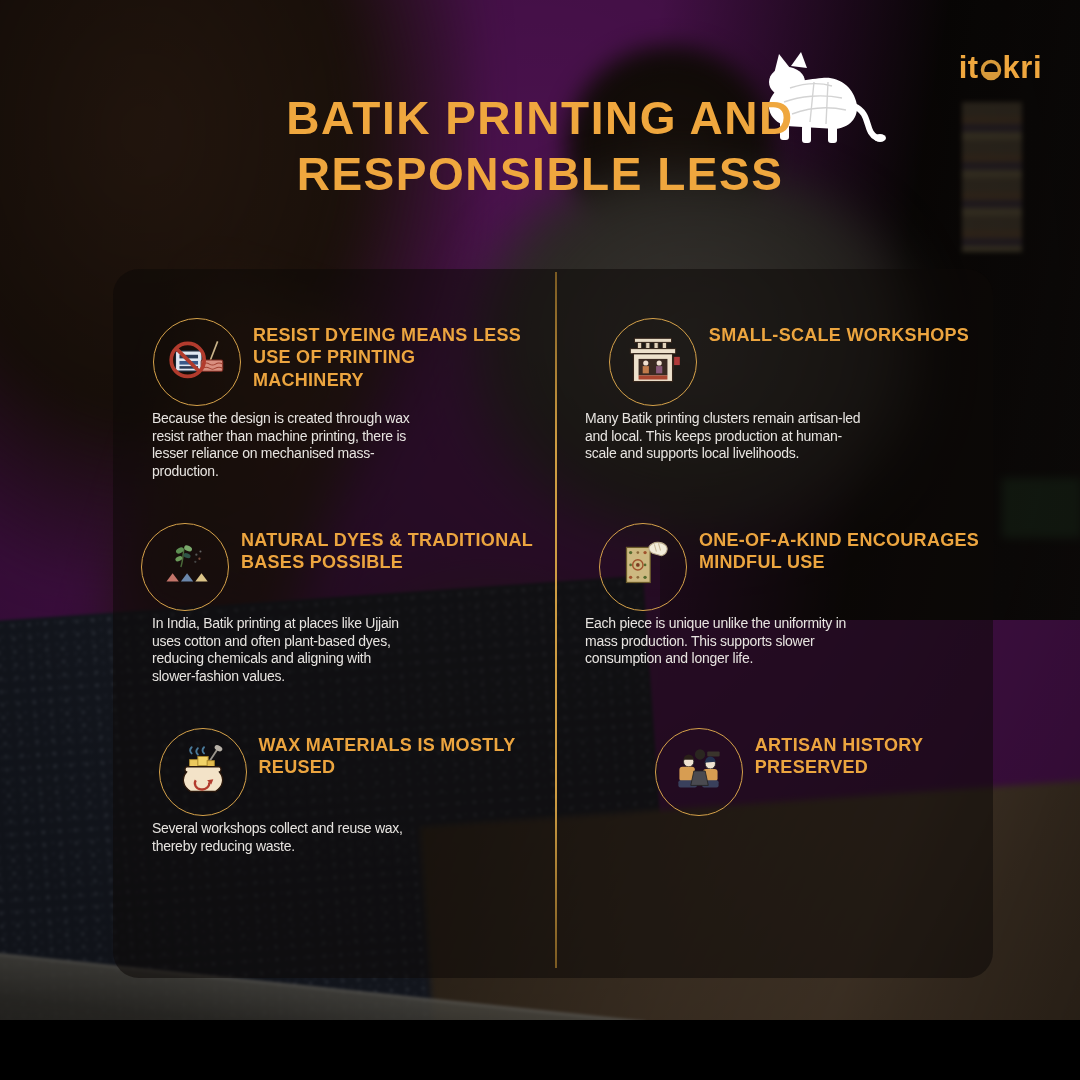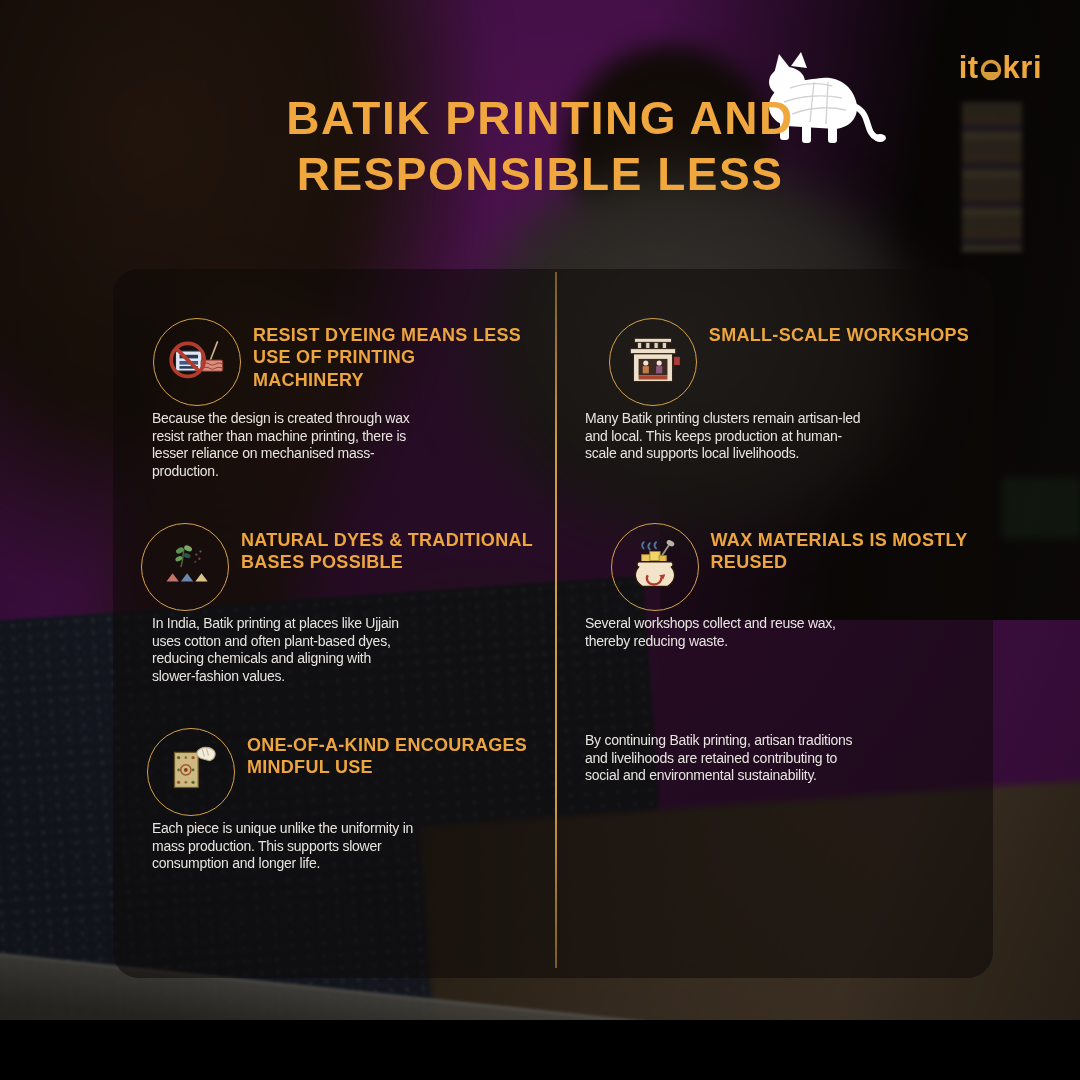--- a/index.html
+++ b/index.html
@@ -203,42 +203,20 @@
       <p class="card-body">In India, Batik printing at places like Ujjain
 uses cotton and often plant-based dyes,
 reducing chemicals and aligning with
 slower-fashion values.</p>
     </article>
 
     <article class="card">
       <div class="card-head">
         <div class="icon-circle">
           <svg width="66" height="66" viewBox="0 0 64 64">
-            <path d="M21,14 q-3,-3 0,-6 M27,15 q-3,-3 0,-6 M33,14 q-3,-3 0,-6" stroke="#4a7a9a" stroke-width="1.8" fill="none" stroke-linecap="round"></path>
-            <line x1="46" y1="10" x2="38" y2="22" stroke="#9a958c" stroke-width="1.8"></line>
-            <ellipse cx="47" cy="9" rx="4" ry="2.5" fill="#b8b2a8" transform="rotate(30 47 9)"></ellipse>
-            <rect x="19" y="20" width="9" height="7" fill="#ecc95e" stroke="#a8862a" stroke-width=".9"></rect>
-            <rect x="27" y="17" width="10" height="9" fill="#f2d468" stroke="#a8862a" stroke-width=".9"></rect>
-            <rect x="36" y="21" width="7" height="6" fill="#e4bd4e" stroke="#a8862a" stroke-width=".9"></rect>
-            <path d="M16,27 L48,27 C50,28 50,31 48,32 C53,38 52,46 44,51 L20,51 C12,46 11,38 16,32 C14,31 14,28 16,27 Z" fill="#f3e3c8" stroke="#2a180c" stroke-width="1.4"></path>
-            <path d="M25,40 a7,6 0 1 0 13,2" stroke="#b23b2d" stroke-width="2.2" fill="none"></path>
-            <path d="M40,44 L36,40 L42,39 Z" fill="#b23b2d"></path>
-          </svg>
-        </div>
-        <h2 class="card-heading">WAX MATERIALS IS MOSTLY
-REUSED</h2>
-      </div>
-      <p class="card-body">Several workshops collect and reuse wax,
-thereby reducing waste.</p>
-    </article>
-
-    <article class="card">
-      <div class="card-head">
-        <div class="icon-circle">
-          <svg width="66" height="66" viewBox="0 0 64 64">
             <rect x="16" y="13" width="23" height="34" fill="#cdb981" stroke="#6a5a2a" stroke-width="1.2"></rect>
             <circle cx="27" cy="30" r="5" fill="none" stroke="#a0522d" stroke-width="1.4"></circle>
             <circle cx="27" cy="30" r="1.8" fill="#7a3a20"></circle>
             <circle cx="20" cy="18" r="1.6" fill="#556b2f"></circle>
               <circle cx="34" cy="18" r="1.6" fill="#a0522d"></circle>
             <circle cx="20" cy="42" r="1.6" fill="#a0522d"></circle>
               <circle cx="34" cy="42" r="1.6" fill="#556b2f"></circle>
             <circle cx="27" cy="18" r="1.3" fill="#8a6a3a"></circle>
               <circle cx="27" cy="42" r="1.3" fill="#8a6a3a"></circle>
             <circle cx="20" cy="30" r="1.3" fill="#556b2f"></circle>
@@ -249,18 +227,56 @@
         </div>
         <h2 class="card-heading">ONE-OF-A-KIND ENCOURAGES
 MINDFUL USE</h2>
       </div>
       <p class="card-body">Each piece is unique unlike the uniformity in
 mass production. This supports slower
 consumption and longer life.</p>
     </article>
 
     <article class="card">
-      <p class="card-body">By continuing Batik printing, artisan traditions
-and livelihoods are retained contributing to
-social and environmental sustainability.</p>
+      <div class="card-head">
+        <div class="icon-circle">
+          <svg width="66" height="66" viewBox="0 0 64 64">
+            <path d="M21,14 q-3,-3 0,-6 M27,15 q-3,-3 0,-6 M33,14 q-3,-3 0,-6" stroke="#4a7a9a" stroke-width="1.8" fill="none" stroke-linecap="round"></path>
+            <line x1="46" y1="10" x2="38" y2="22" stroke="#9a958c" stroke-width="1.8"></line>
+            <ellipse cx="47" cy="9" rx="4" ry="2.5" fill="#b8b2a8" transform="rotate(30 47 9)"></ellipse>
+            <rect x="19" y="20" width="9" height="7" fill="#ecc95e" stroke="#a8862a" stroke-width=".9"></rect>
+            <rect x="27" y="17" width="10" height="9" fill="#f2d468" stroke="#a8862a" stroke-width=".9"></rect>
+            <rect x="36" y="21" width="7" height="6" fill="#e4bd4e" stroke="#a8862a" stroke-width=".9"></rect>
+            <path d="M16,27 L48,27 C50,28 50,31 48,32 C53,38 52,46 44,51 L20,51 C12,46 11,38 16,32 C14,31 14,28 16,27 Z" fill="#f3e3c8" stroke="#2a180c" stroke-width="1.4"></path>
+            <path d="M25,40 a7,6 0 1 0 13,2" stroke="#b23b2d" stroke-width="2.2" fill="none"></path>
+            <path d="M40,44 L36,40 L42,39 Z" fill="#b23b2d"></path>
+          </svg>
+        </div>
+        <h2 class="card-heading">WAX MATERIALS IS MOSTLY
+REUSED</h2>
+      </div>
+      <p class="card-body">Several workshops collect and reuse wax,
+thereby reducing waste.</p>
+    </article>
+
+    <article class="card">
+      <div class="card-head">
+        <div class="icon-circle">
+          <svg width="66" height="66" viewBox="0 0 64 64">
+            <circle cx="33" cy="15" r="5" fill="#2a2620"></circle>
+            <rect x="40" y="12" width="12" height="5" rx="1" fill="#3a342c"></rect>
+            <circle cx="22" cy="22" r="5" fill="#f0e2d2" stroke="#222" stroke-width=".8"></circle>
+            <path d="M17,20 a5,5 0 0 1 10,0" fill="#2a2018"></path>
+            <rect x="13" y="27" width="15" height="14" rx="3" fill="#d79d52"></rect>
+            <rect x="12" y="40" width="18" height="7" rx="2" fill="#39405c"></rect>
+            <circle cx="43" cy="24" r="5" fill="#f0e2d2" stroke="#222" stroke-width=".8"></circle>
+            <path d="M38,22 a5,5 0 0 1 10,0 l-11,1 Z" fill="#23304f"></path>
+            <rect x="36" y="29" width="14" height="12" rx="3" fill="#d79d52"></rect>
+            <rect x="35" y="40" width="16" height="7" rx="2" fill="#39405c"></rect>
+            <path d="M27,31 L38,31 L41,45 L24,45 Z" fill="#4a4a50" stroke="#222" stroke-width=".8"></path>
+          </svg>
+        </div>
+        <h2 class="card-heading">ARTISAN HISTORY
+PRESERVED</h2>
+      </div>
     </article>
   </section>
 </div>
 
 </body></html>

